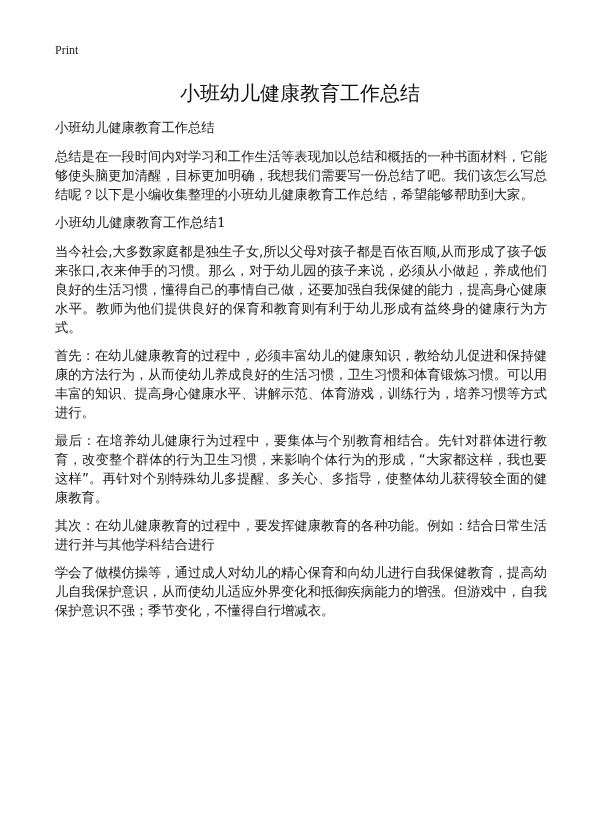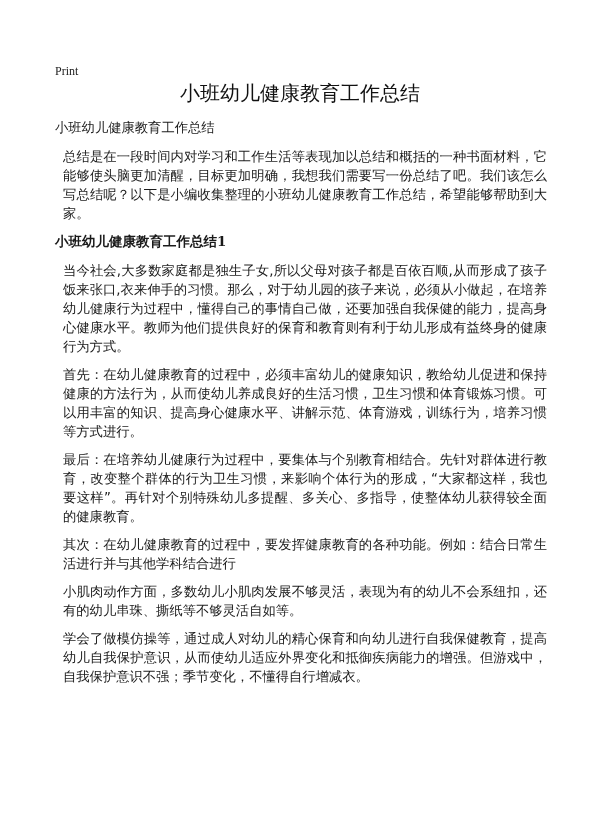--- a/index.html
+++ b/index.html
@@ -2,50 +2,49 @@
 <html><head>
 <meta charset="utf-8">
 <style>
   html, body { margin: 0; padding: 0; background: #ffffff; }
   body {
     width: 600px; height: 828px; overflow: hidden; position: relative;
     font-family: "DejaVu Sans", "Liberation Sans", sans-serif;
     color: #1a1a1a;
   }
   .print-label {
-    position: absolute; left: 55px; top: 64px;
+    position: absolute; left: 55px; top: 43px;
     font-family: "Liberation Serif", "DejaVu Serif", serif;
     font-size: 12px; color: #222;
   }
   .doc-title {
     position: absolute; left: 0; width: 600px; top: 80px;
     text-align: center; font-size: 20px; line-height: 26px; color: #111;
     letter-spacing: 0px;
   }
   .content { position: absolute; left: 55px; top: 118px; width: 492px; }
   .subtitle { font-size: 13.3px; line-height: 19px; margin: 0 0 10px 0; }
   p.para {
-    font-size: 13.3px; line-height: 19px; margin: 0 0 9px 8px;
+    font-size: 13.3px; line-height: 19px; margin: 0 0 9px 0;
     text-align: justify; text-justify: inter-character; word-break: break-all;
   }
   h2.section-heading {
     font-family: "DejaVu Serif", "Liberation Serif", serif;
-    font-size: 13.5px; font-weight: bold; line-height: 19px; margin: 0 0 10px 0;
+    font-size: 13.5px; font-weight: normal; line-height: 19px; margin: 0 0 10px 0;
   }
 </style>
 </head>
 <body>
 
 <div class="print-label">Print</div>
 
 <h1 class="doc-title" style="margin:0;font-weight:normal;">小班幼儿健康教育工作总结</h1>
 
 <div class="content">
   <div class="subtitle">小班幼儿健康教育工作总结</div>
   <p class="para">总结是在一段时间内对学习和工作生活等表现加以总结和概括的一种书面材料，它能够使头脑更加清醒，目标更加明确，我想我们需要写一份总结了吧。我们该怎么写总结呢？以下是小编收集整理的小班幼儿健康教育工作总结，希望能够帮助到大家。</p>
   <h2 class="section-heading">小班幼儿健康教育工作总结1</h2>
-  <p class="para">当今社会,大多数家庭都是独生子女,所以父母对孩子都是百依百顺,从而形成了孩子饭来张口,衣来伸手的习惯。那么，对于幼儿园的孩子来说，必须从小做起，在培养幼儿健康行为过程中，懂得自己的事情自己做，还要加强自我保健的能力，提高身心健康水平。教师为他们提供良好的保育和教育则有利于幼儿形成有益终身的健康行为方式。</p>
+  <p class="para">当今社会,大多数家庭都是独生子女,所以父母对孩子都是百依百顺,从而形成了孩子饭来张口,衣来伸手的习惯。那么，对于幼儿园的孩子来说，必须从小做起，养成他们良好的生活习惯，懂得自己的事情自己做，还要加强自我保健的能力，提高身心健康水平。教师为他们提供良好的保育和教育则有利于幼儿形成有益终身的健康行为方式。</p>
   <p class="para">首先：在幼儿健康教育的过程中，必须丰富幼儿的健康知识，教给幼儿促进和保持健康的方法行为，从而使幼儿养成良好的生活习惯，卫生习惯和体育锻炼习惯。可以用丰富的知识、提高身心健康水平、讲解示范、体育游戏，训练行为，培养习惯等方式进行。</p>
   <p class="para">最后：在培养幼儿健康行为过程中，要集体与个别教育相结合。先针对群体进行教育，改变整个群体的行为卫生习惯，来影响个体行为的形成，“大家都这样，我也要这样”。再针对个别特殊幼儿多提醒、多关心、多指导，使整体幼儿获得较全面的健康教育。</p>
   <p class="para">其次：在幼儿健康教育的过程中，要发挥健康教育的各种功能。例如：结合日常生活进行并与其他学科结合进行</p>
-  <p class="para">小肌肉动作方面，多数幼儿小肌肉发展不够灵活，表现为有的幼儿不会系纽扣，还有的幼儿串珠、撕纸等不够灵活自如等。</p>
   <p class="para">学会了做模仿操等，通过成人对幼儿的精心保育和向幼儿进行自我保健教育，提高幼儿自我保护意识，从而使幼儿适应外界变化和抵御疾病能力的增强。但游戏中，自我保护意识不强；季节变化，不懂得自行增减衣。</p>
 </div>
 
 </body></html>

